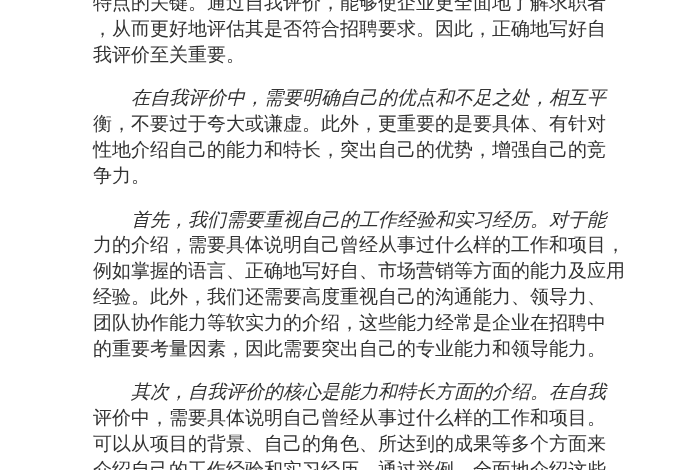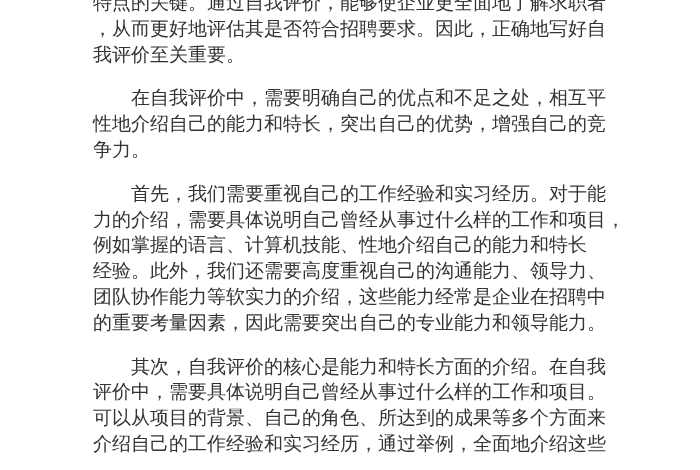--- a/index.html
+++ b/index.html
@@ -34,44 +34,46 @@
     font-family: "DejaVu Serif", "Liberation Serif", serif;
     font-size: 19px;
     line-height: 25.8px;
     color: #333333;
     letter-spacing: 0px;
     white-space: nowrap;
     text-align: left;
   }
   .indent {
     text-indent: 38px;
+    font-style: italic;
   }
 </style>
 </head>
 <body>
 
 <div class="doc-canvas">
   <div class="doc-page">
 
     <div class="para">
       <div class="text-line">特点的关键。通过自我评价，能够使企业更全面地了解求职者</div>
       <div class="text-line">，从而更好地评估其是否符合招聘要求。因此，正确地写好自</div>
       <div class="text-line">我评价至关重要。</div>
     </div>
 
     <div class="para">
       <div class="text-line indent">在自我评价中，需要明确自己的优点和不足之处，相互平</div>
+      <div class="text-line">衡，不要过于夸大或谦虚。此外，更重要的是要具体、有针对</div>
       <div class="text-line">性地介绍自己的能力和特长，突出自己的优势，增强自己的竞</div>
       <div class="text-line">争力。</div>
     </div>
 
     <div class="para">
       <div class="text-line indent">首先，我们需要重视自己的工作经验和实习经历。对于能</div>
       <div class="text-line">力的介绍，需要具体说明自己曾经从事过什么样的工作和项目，</div>
-      <div class="text-line">例如掌握的语言、计算机技能、性地介绍自己的能力和特长</div>
+      <div class="text-line">例如掌握的语言、正确地写好自、市场营销等方面的能力及应用</div>
       <div class="text-line">经验。此外，我们还需要高度重视自己的沟通能力、领导力、</div>
       <div class="text-line">团队协作能力等软实力的介绍，这些能力经常是企业在招聘中</div>
       <div class="text-line">的重要考量因素，因此需要突出自己的专业能力和领导能力。</div>
     </div>
 
     <div class="para">
       <div class="text-line indent">其次，自我评价的核心是能力和特长方面的介绍。在自我</div>
       <div class="text-line">评价中，需要具体说明自己曾经从事过什么样的工作和项目。</div>
       <div class="text-line">可以从项目的背景、自己的角色、所达到的成果等多个方面来</div>
       <div class="text-line">介绍自己的工作经验和实习经历，通过举例，全面地介绍这些</div>

